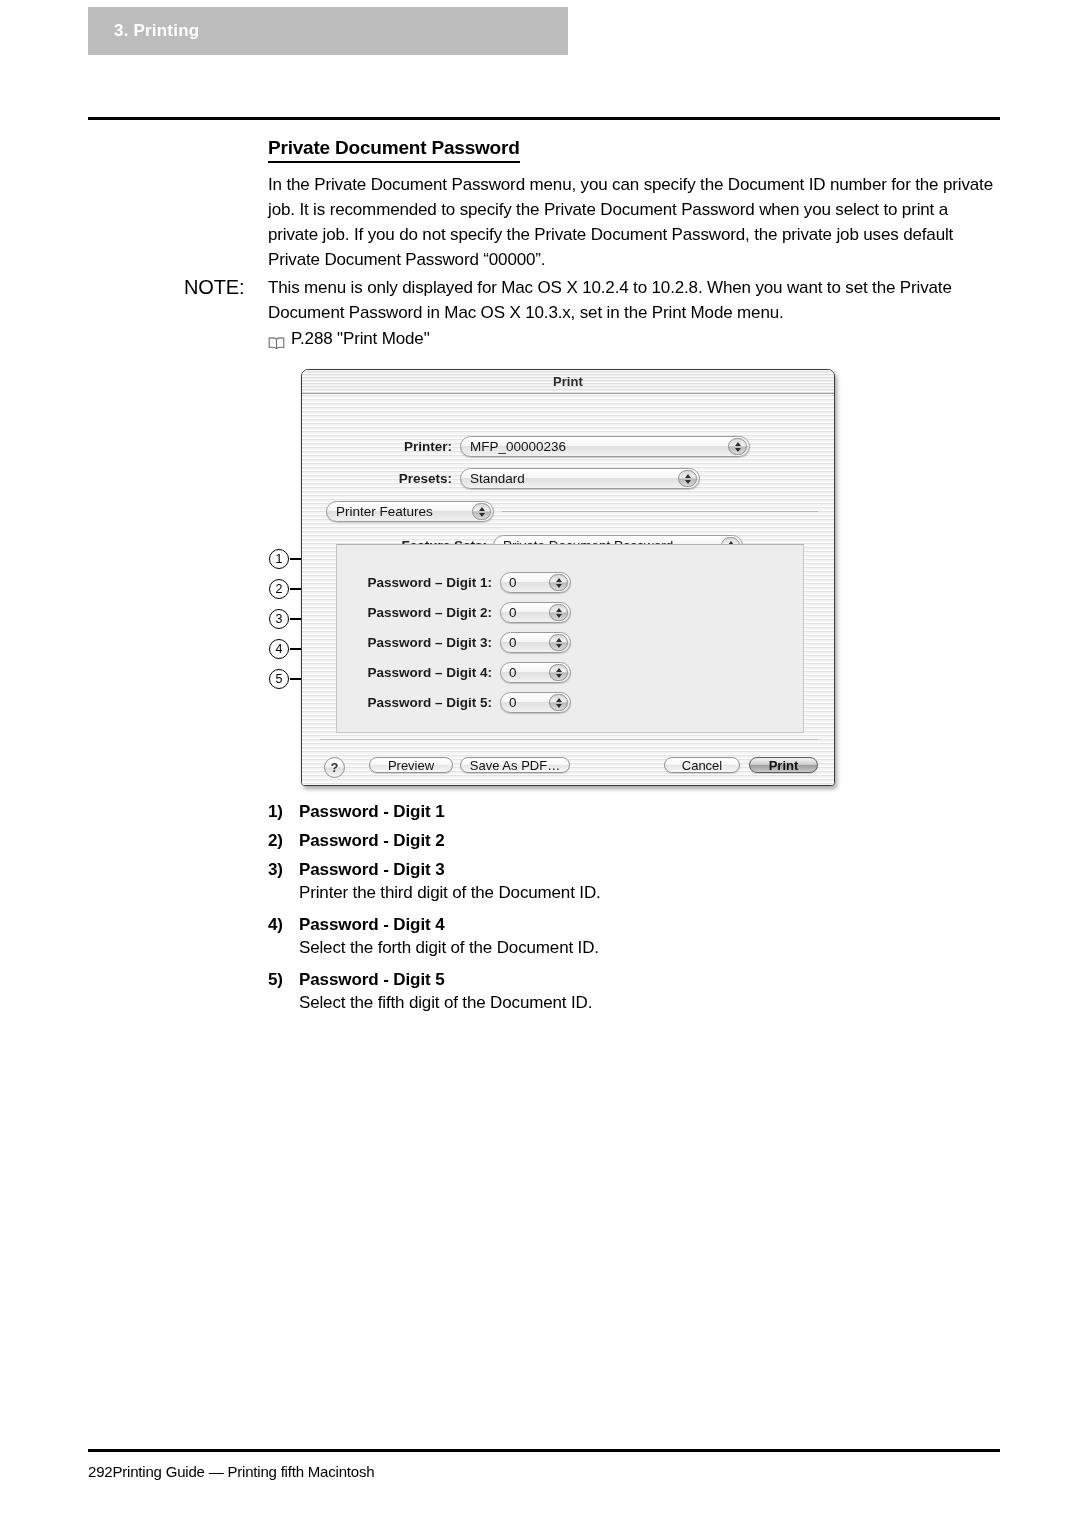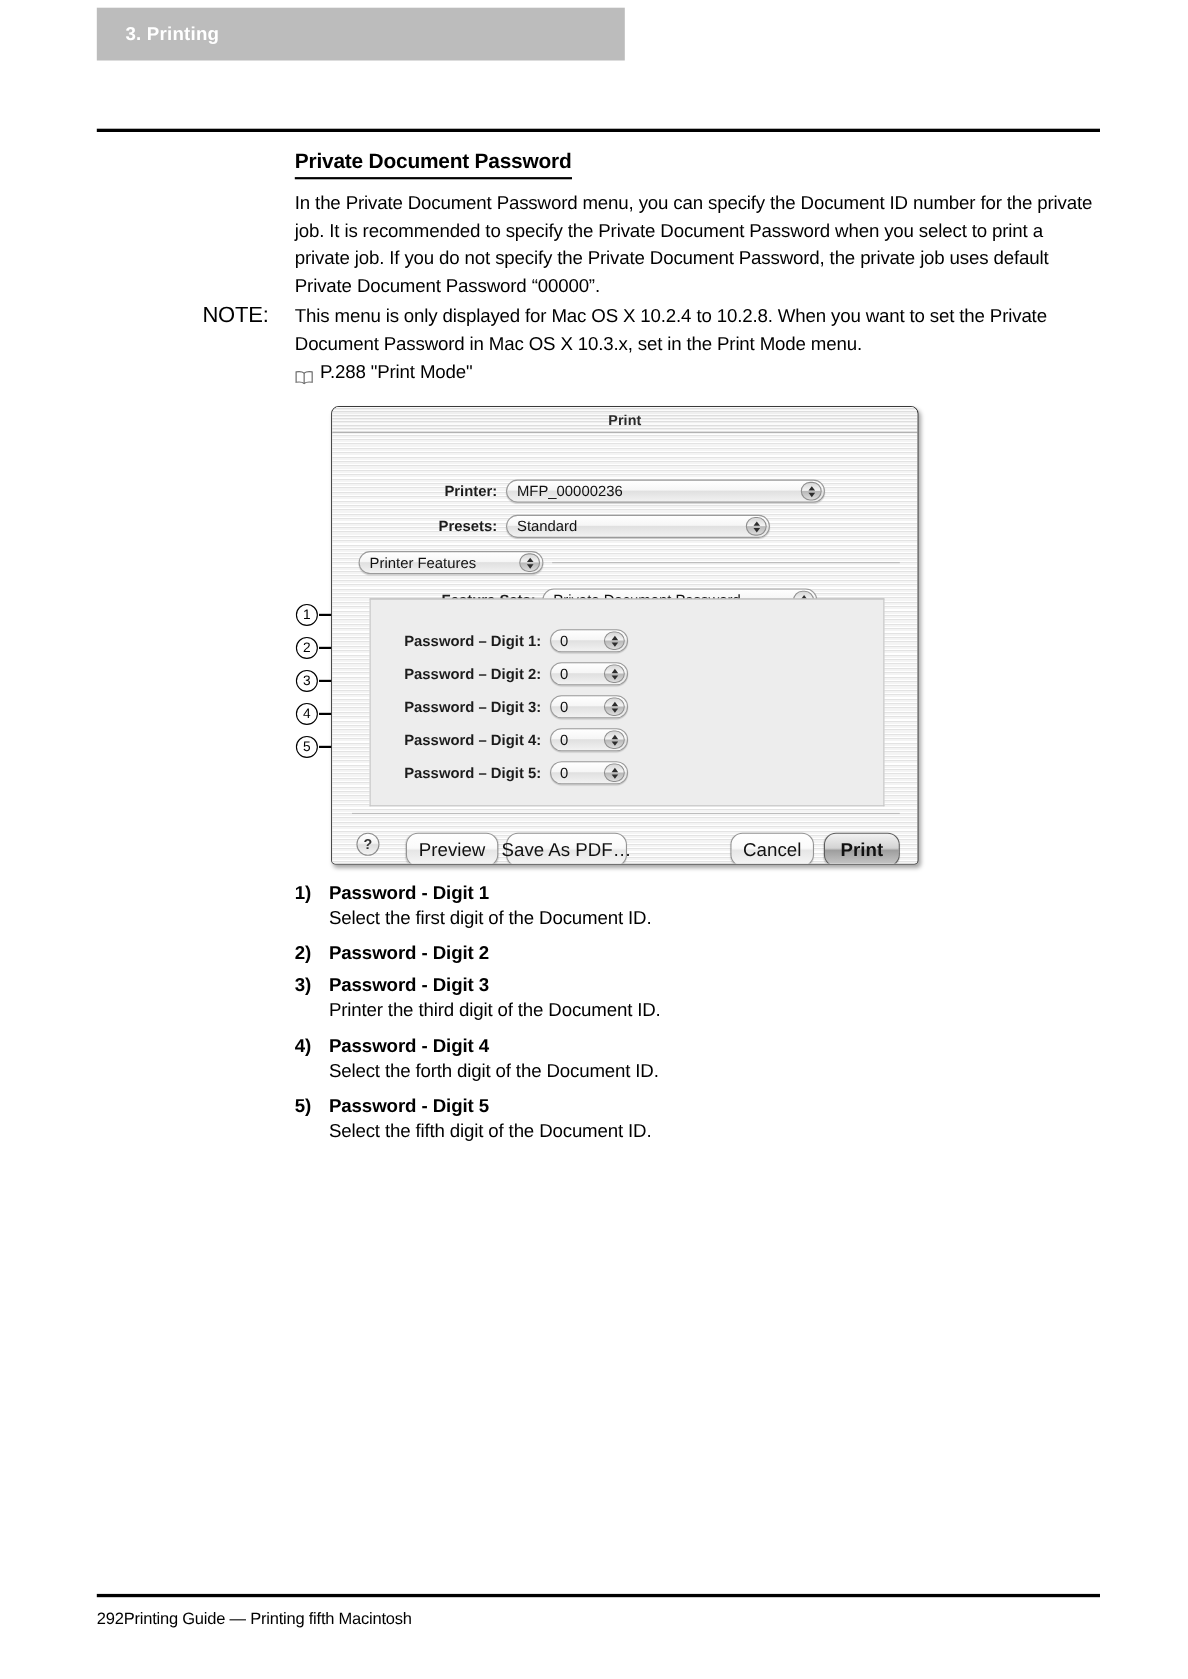--- a/index.html
+++ b/index.html
@@ -244,28 +244,28 @@
   .bottom-rule {
     position: absolute;
     left: 18px;
     top: 345px;
     width: 498px;
     height: 1px;
     background: #bdbdbd;
   }
   .btn {
     position: absolute;
-    height: 31px;
+    height: 16px;
     border: 1px solid #949494;
     border-radius: 11px;
     background: linear-gradient(to bottom, #ffffff 0%, #fafafa 45%, #e6e6e6 52%, #f7f7f7 100%);
     display: flex;
     align-items: center;
     justify-content: center;
-    font-size: 17px;
+    font-size: 13px;
     color: #111;
     box-sizing: border-box;
     box-shadow: 0 1px 1px rgba(0,0,0,0.15);
     white-space: nowrap;
   }
   .btn.default {
     background: linear-gradient(to bottom, #f2f2f2 0%, #d3d3d3 45%, #9e9e9e 52%, #c9c9c9 100%);
     border-color: #5c5c5c;
     font-weight: bold;
   }
@@ -517,21 +517,20 @@
 
   </div>
 </div>
 
 <div class="desc-list">
   <div class="desc-item">
     <div class="desc-head">
       <span class="desc-num">1)</span>
       <span>Password - Digit 1</span>
     </div>
-    <div class="desc-text">Select the first digit of the Document ID.</div>
   </div>
 
   <div class="desc-item">
     <div class="desc-head">
       <span class="desc-num">2)</span>
       <span>Password - Digit 2</span>
     </div>
   </div>
 
   <div class="desc-item">

